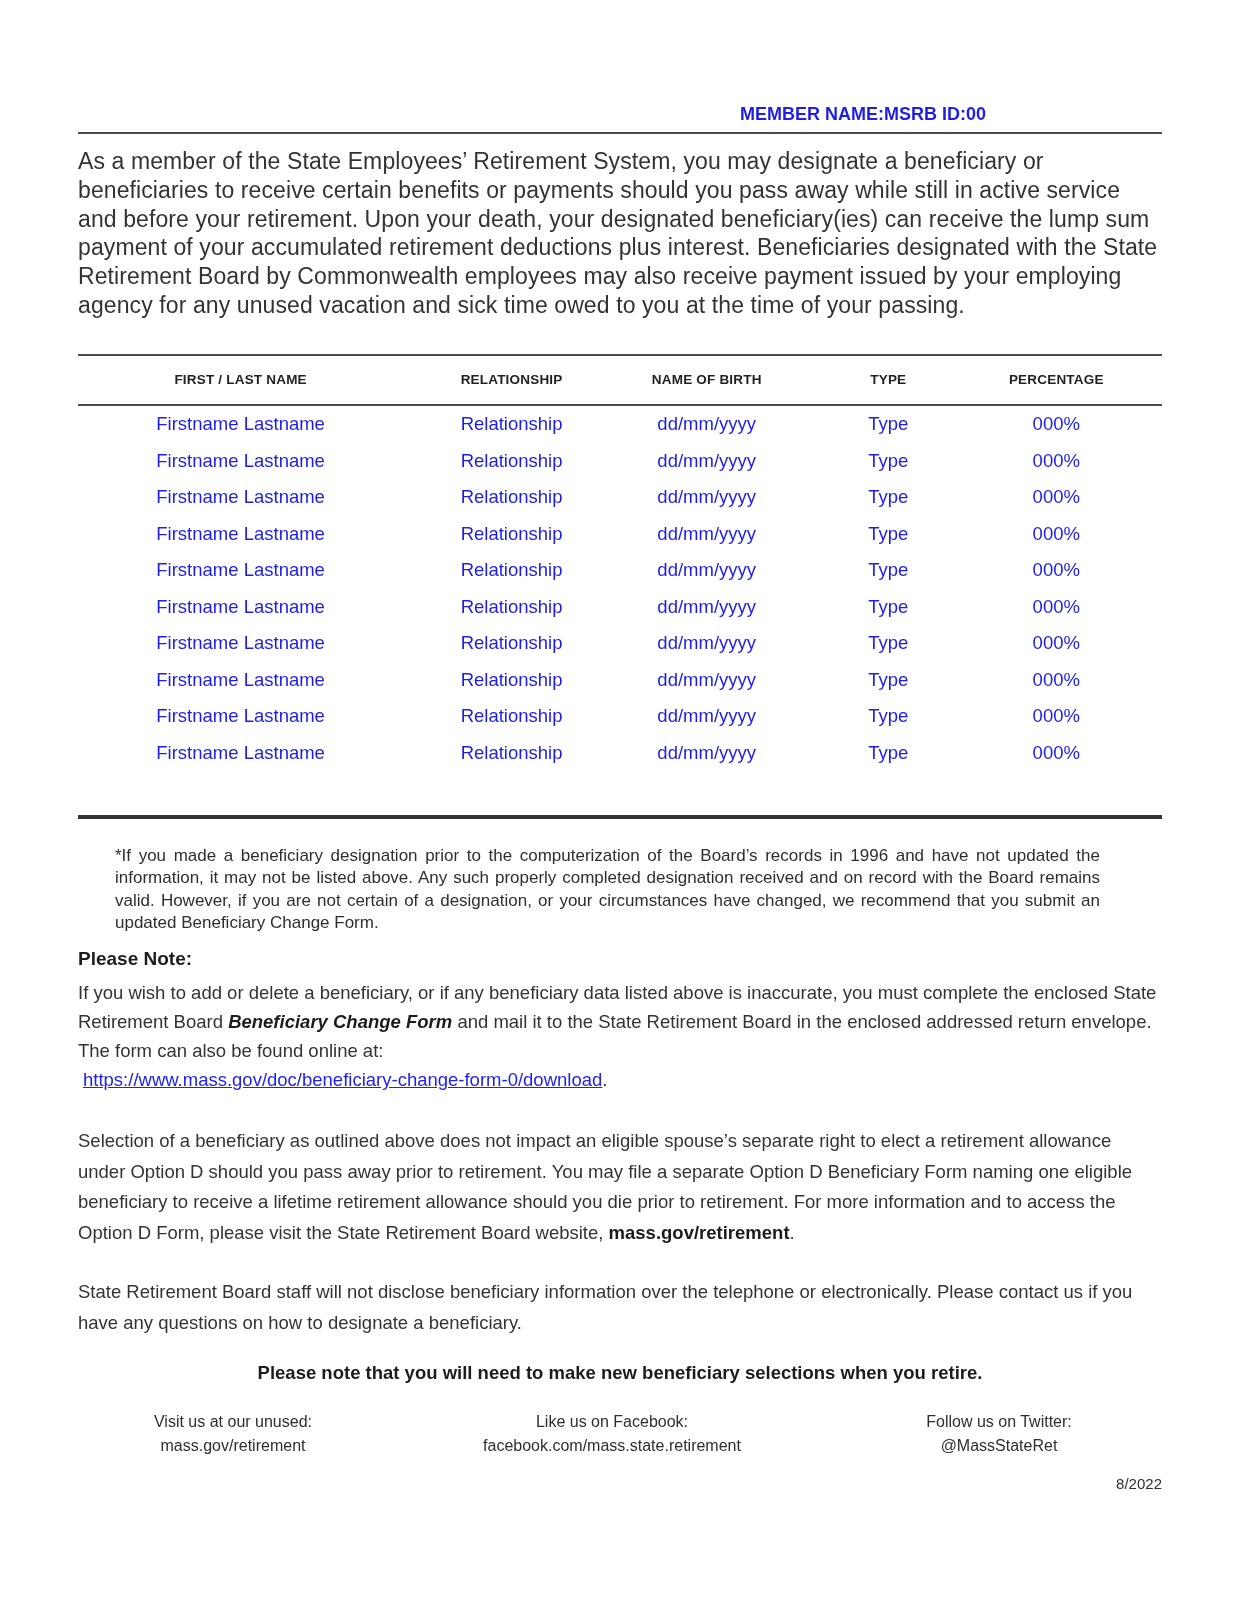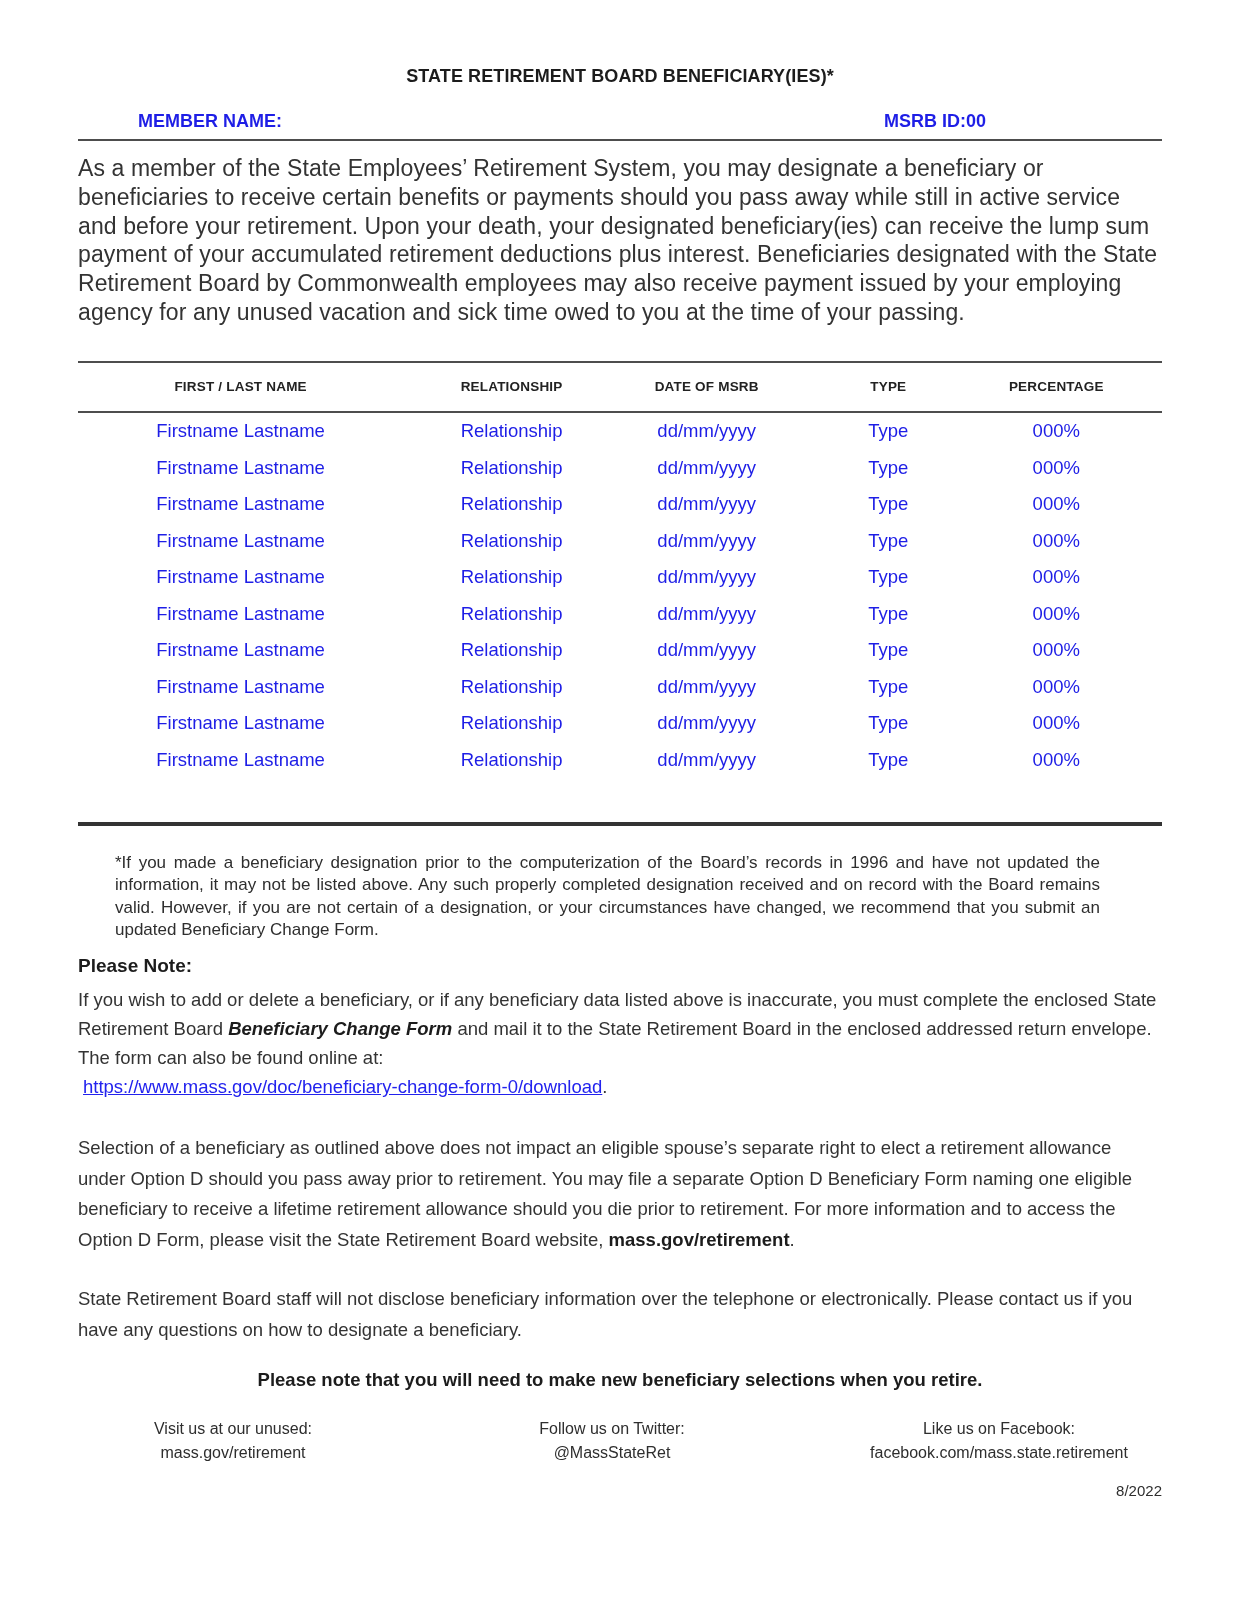--- a/index.html
+++ b/index.html
@@ -19,22 +19,22 @@
     color:var(--ink);
     background:#ffffff;
     overflow:hidden;
   }
   .title{
     margin:0;text-align:center;
     font-size:18px;font-weight:bold;color:var(--ink-dark);
     letter-spacing:.1px;
   }
   .member-row{
-    display:flex;justify-content:space-between;
-    margin-top:24px;padding-left:60px;padding-right:176px;
+    display:flex;justify-content:flex-end;
+    margin-top:38px;padding-left:60px;padding-right:176px;
     font-size:18px;font-weight:bold;color:var(--blue);
   }
   .rule{border:none;border-top:2px solid var(--rule);margin:7px 0 0;}
   .intro{margin:13px 0 0;font-size:23px;line-height:28.8px;letter-spacing:.1px;}
 
   .bentable{margin-top:34px;border-bottom:4px solid #333;padding-bottom:44px;}
   .thead,.trow{
     display:grid;
     grid-template-columns:30% 20% 16% 17.5% 13.5%;
     align-items:center;
@@ -69,36 +69,35 @@
     margin-top:26px;font-size:16px;line-height:23.5px;
     text-align:center;color:#2e2e2e;
   }
   .version{margin-top:18px;text-align:right;font-size:15px;color:#2e2e2e;}
 </style>
 </head>
 <body>
 
 <div class="page">
 
-  <h1 class="title">STATE RETIREMENT BOARD BENEFICIARY(IES)*</h1>
 
   <div class="member-row">
     <span>MEMBER NAME:</span>
     <span>MSRB ID:00</span>
   </div>
 
   <hr class="rule">
 
   <p class="intro">As a member of the State Employees’ Retirement System, you may designate a beneficiary or beneficiaries to receive certain benefits or payments should you pass away while still in active service and before your retirement. Upon your death, your designated beneficiary(ies) can receive the lump sum payment of your accumulated retirement deductions plus interest. Beneficiaries designated with the State Retirement Board by Commonwealth employees may also receive payment issued by your employing agency for any unused vacation and sick time owed to you at the time of your passing.</p>
 
   <div class="bentable">
     <div class="thead">
       <span>FIRST / LAST NAME</span>
       <span>RELATIONSHIP</span>
-      <span>DATE OF MSRB</span>
+      <span>NAME OF BIRTH</span>
       <span>TYPE</span>
       <span>PERCENTAGE</span>
     </div>
     <div>
         <div class="trow">
           <span class="tcell">Firstname Lastname</span>
           <span class="tcell">Relationship</span>
           <span class="tcell">dd/mm/yyyy</span>
           <span class="tcell">Type</span>
           <span class="tcell">000%</span>
@@ -182,24 +181,24 @@
   <p class="disclosure">State Retirement Board staff will not disclose beneficiary information over the telephone or electronically. Please contact us if you have any questions on how to designate a beneficiary.</p>
 
   <p class="retire">Please note that you will need to make new beneficiary selections when you retire.</p>
 
   <div class="footer">
     <div>
       <div>Visit us at our unused:</div>
       <div>mass.gov/retirement</div>
     </div>
     <div>
+      <div>Like us on Facebook:</div>
+      <div>facebook.com/mass.state.retirement</div>
+    </div>
+    <div>
       <div>Follow us on Twitter:</div>
       <div>@MassStateRet</div>
     </div>
-    <div>
-      <div>Like us on Facebook:</div>
-      <div>facebook.com/mass.state.retirement</div>
-    </div>
   </div>
 
   <div class="version">8/2022</div>
 
 </div>
 
 </body></html>

